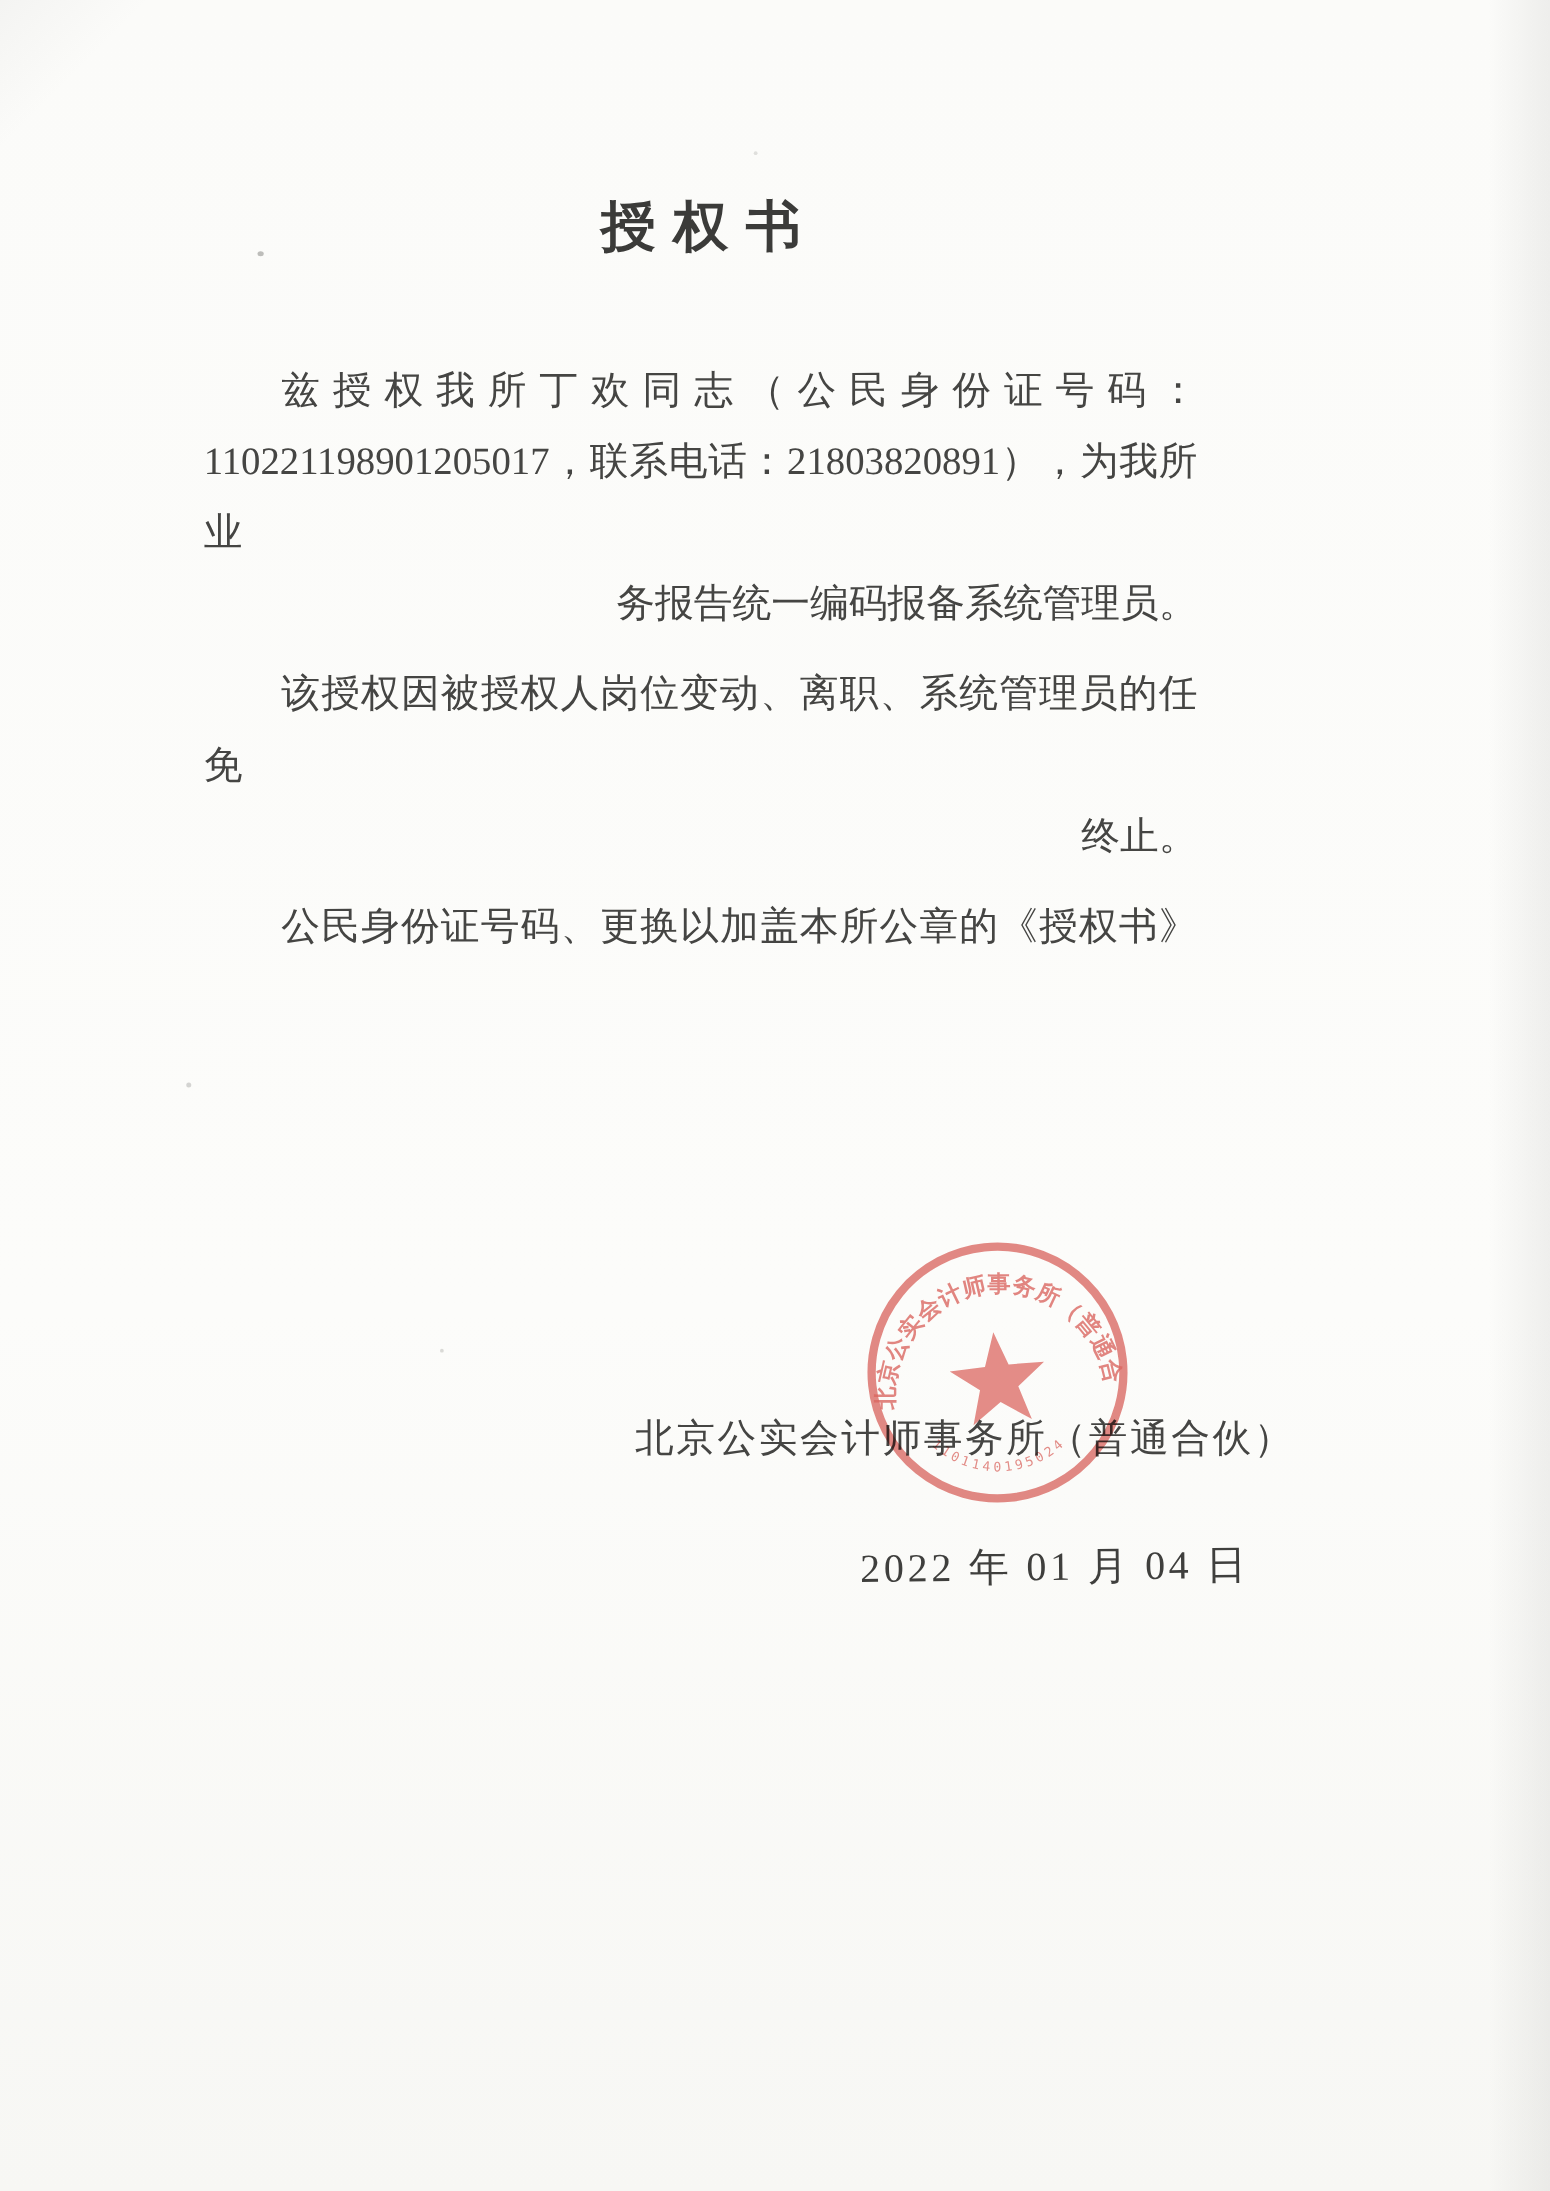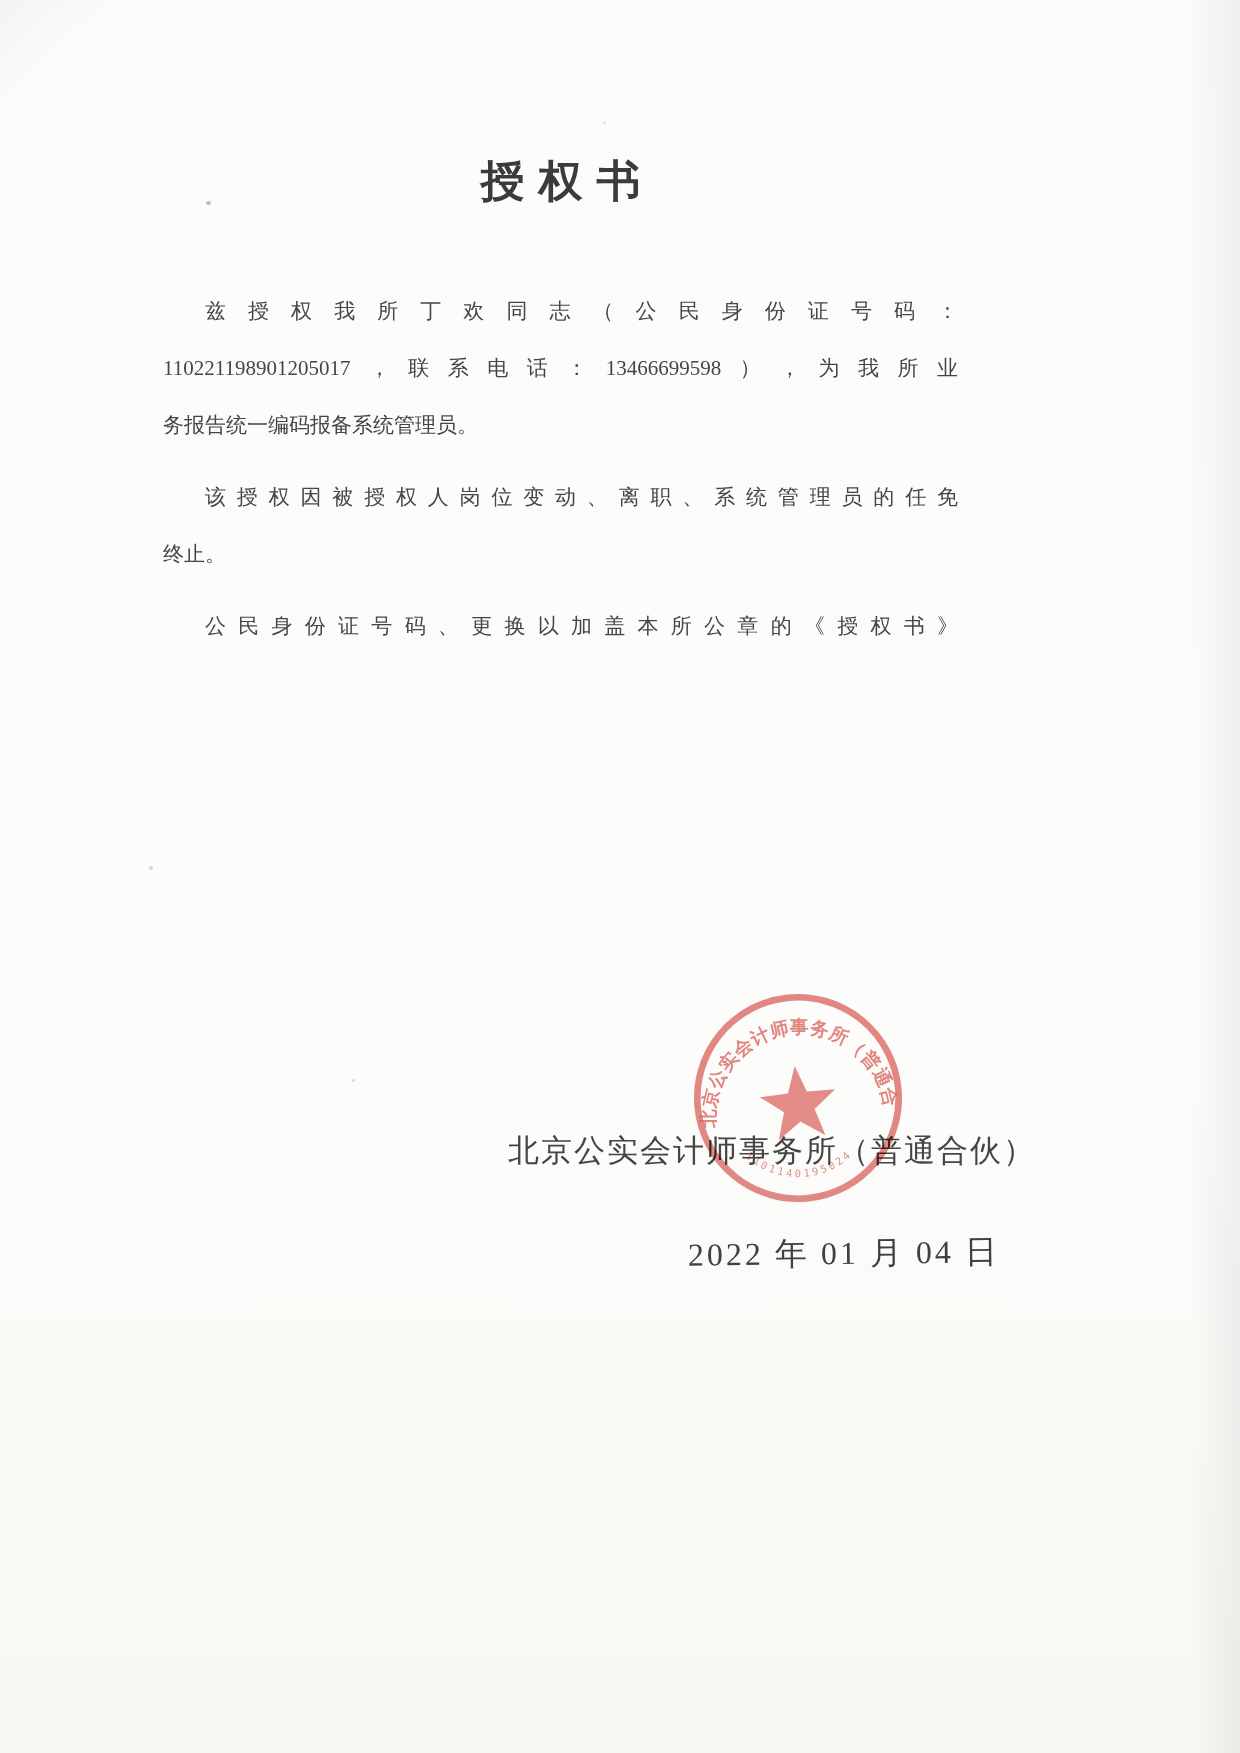--- a/index.html
+++ b/index.html
@@ -21,27 +21,28 @@
     position:absolute;
     top:152px;left:0;width:1135px;
     text-align:center;
     font-size:44px;font-weight:bold;
     letter-spacing:14px;
     color:#3b3b39;
   }
   .doc-body{
     position:absolute;
     top:283px;left:163px;width:795px;
-    font-size:21px;
+    font-size:31px;
     color:#454543;
   }
   .para{margin:0 0 15px 0;}
   .line{
     line-height:57px;
     white-space:nowrap;
+    text-align:right;
   }
   .line.justify{
     white-space:normal;
     text-align:justify;
     text-align-last:justify;
     -moz-text-align-last:justify;
   }
   .line.indent{text-indent:2em;}
   .signature-block{position:absolute;left:0;top:0;width:100%;}
   .company-line{
@@ -75,21 +76,21 @@
 <body>
 
 <div class="page">
 
   <div class="doc-title">授权书</div>
 
   <div class="doc-body">
 
     <div class="para">
       <div class="line justify indent">兹授权我所丁欢同志（公民身份证号码：</div>
-      <div class="line justify">110221198901205017，联系电话：13466699598），为我所业</div>
+      <div class="line justify">110221198901205017，联系电话：21803820891），为我所业</div>
       <div class="line">务报告统一编码报备系统管理员。</div>
     </div>
 
     <div class="para">
     </div>
 
     <div class="para">
       <div class="line justify indent">该授权因被授权人岗位变动、离职、系统管理员的任免</div>
       <div class="line">终止。</div>
     </div>

